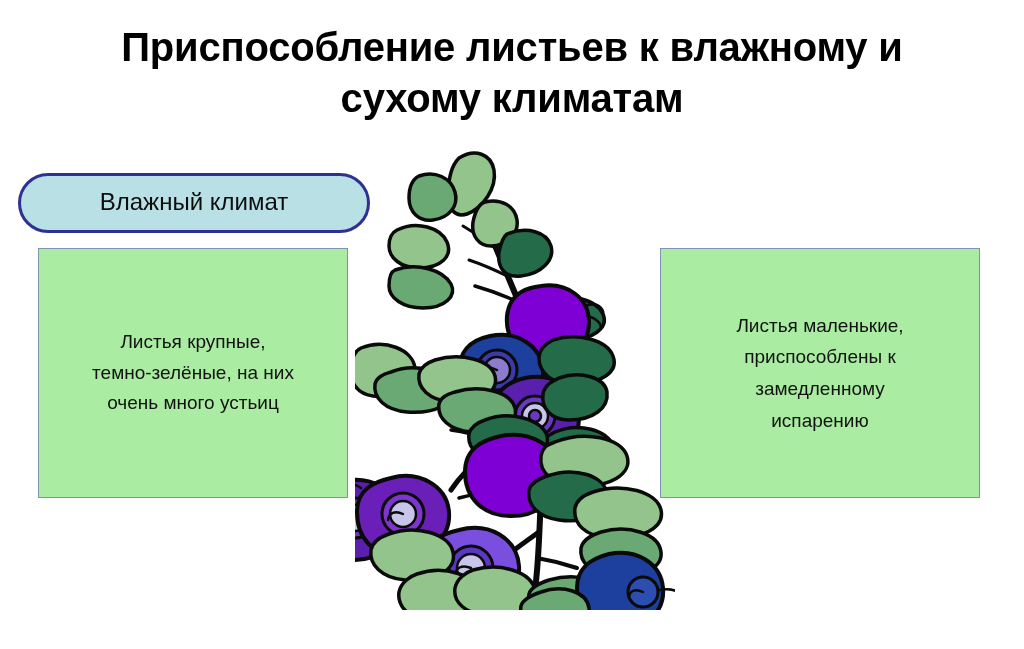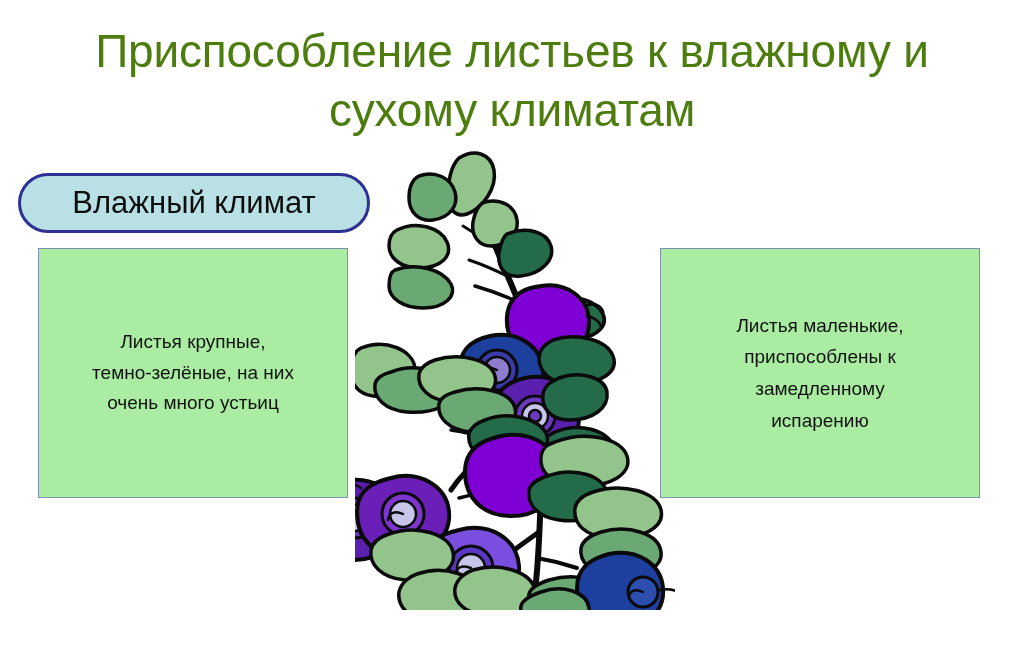--- a/index.html
+++ b/index.html
@@ -20,42 +20,42 @@
     overflow: hidden;
   }
 
   
   .slide-title {
     position: absolute;
     left: 62px;
     top: 22px;
     width: 900px;
     text-align: center;
-    font-size: 46px;
+    font-size: 40px;
     line-height: 1.28;
-    font-weight: 400;
-    color: #4d7c0f;
+    font-weight: 700;
+    color: #000000;
     letter-spacing: -0.2px;
     white-space: pre-line;
   }
 
   
   .pill {
     position: absolute;
     height: 60px;
     background: #b9e1e5;
     border: 3px solid #2f3192;
     border-radius: 32px;
     box-sizing: border-box;
     display: flex;
     align-items: center;
     justify-content: center;
   }
   .pill-label {
-    font-size: 31px;
+    font-size: 24px;
     font-weight: 400;
     color: #0d0d0d;
     line-height: 1;
     padding-bottom: 2px;
   }
   #pill-wet  { left: 18px;  top: 173px; width: 352px; }
   #pill-dry  { left: 652px; top: 173px; width: 348px; }
 
   
   .greenbox {

